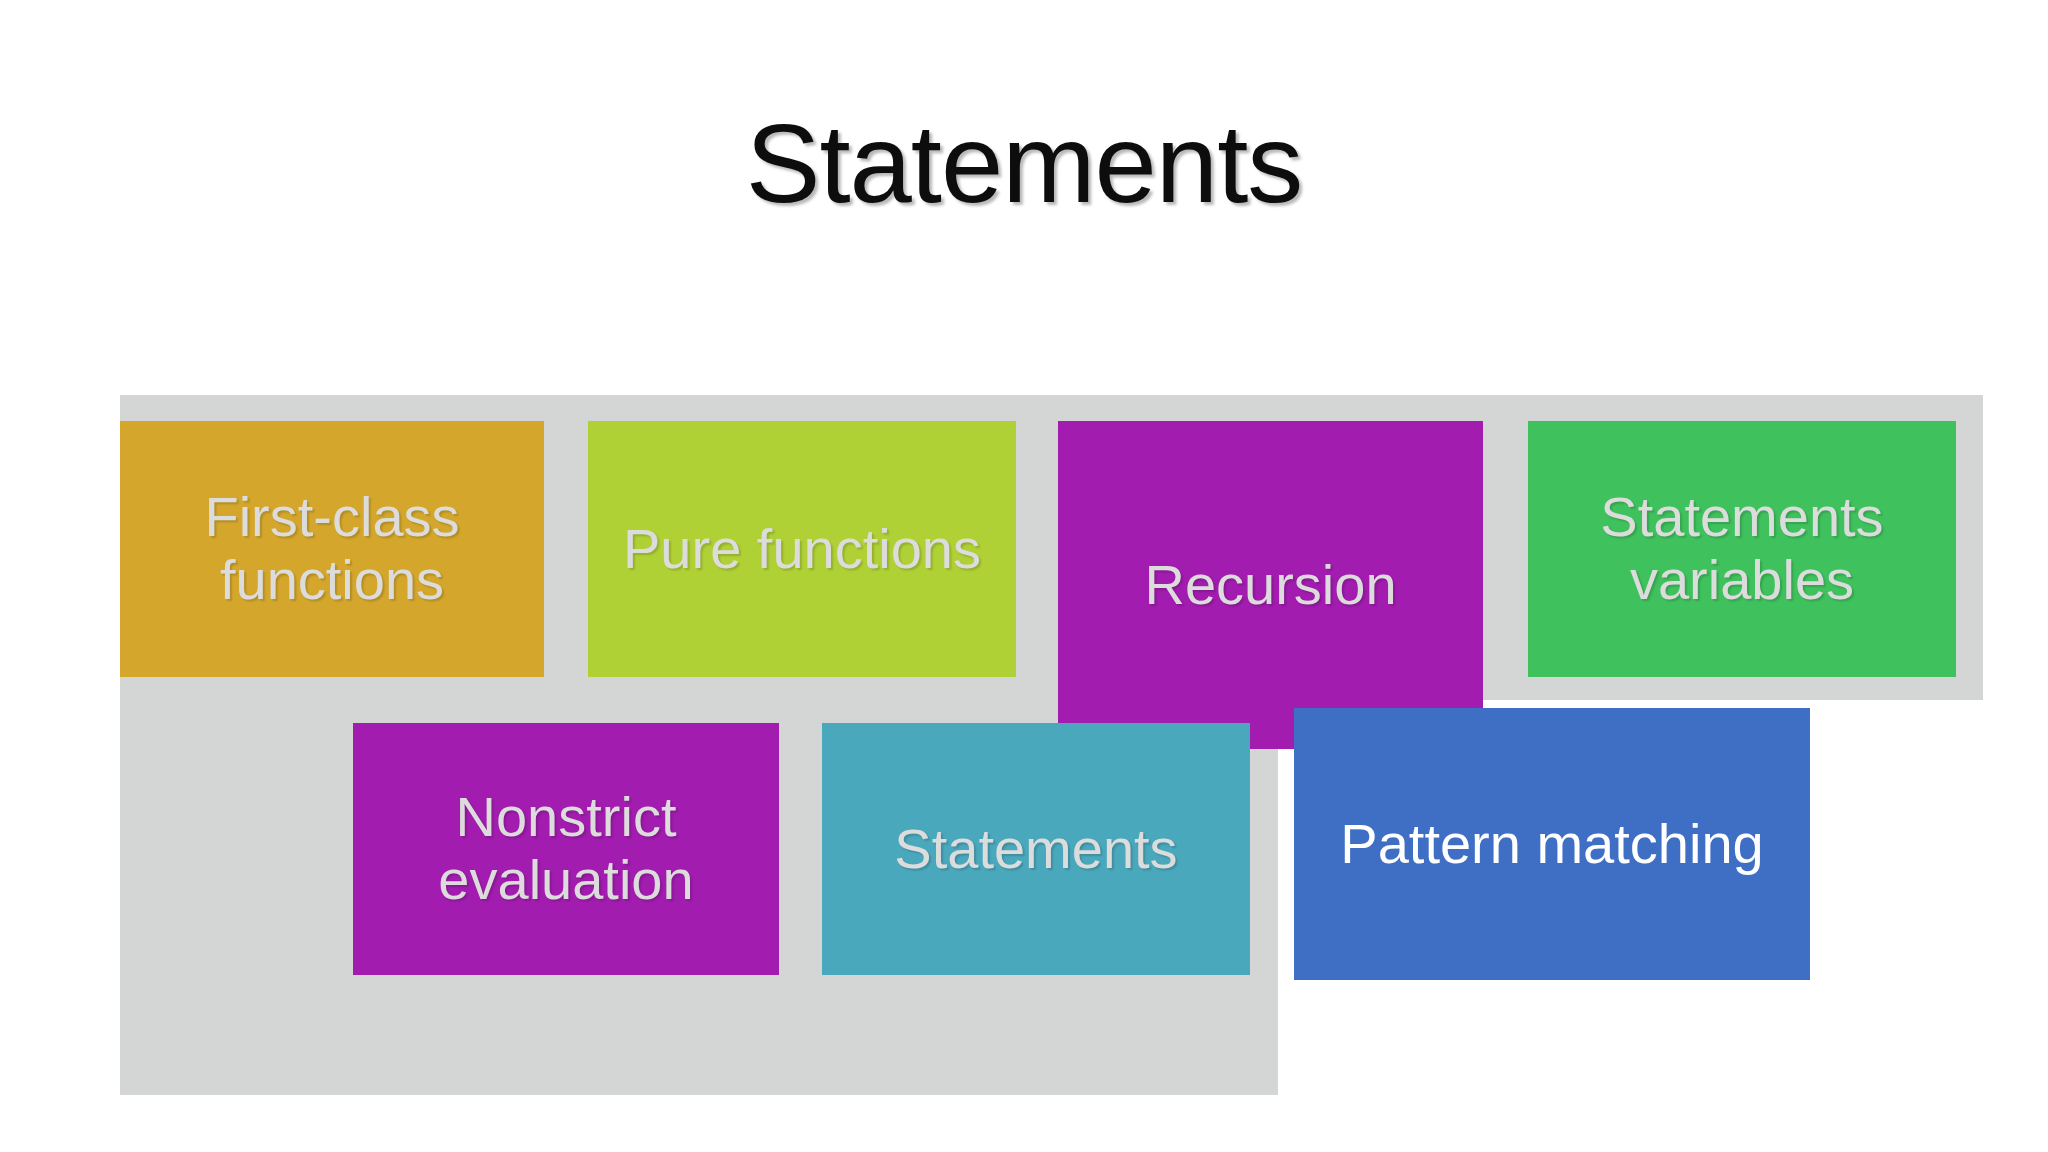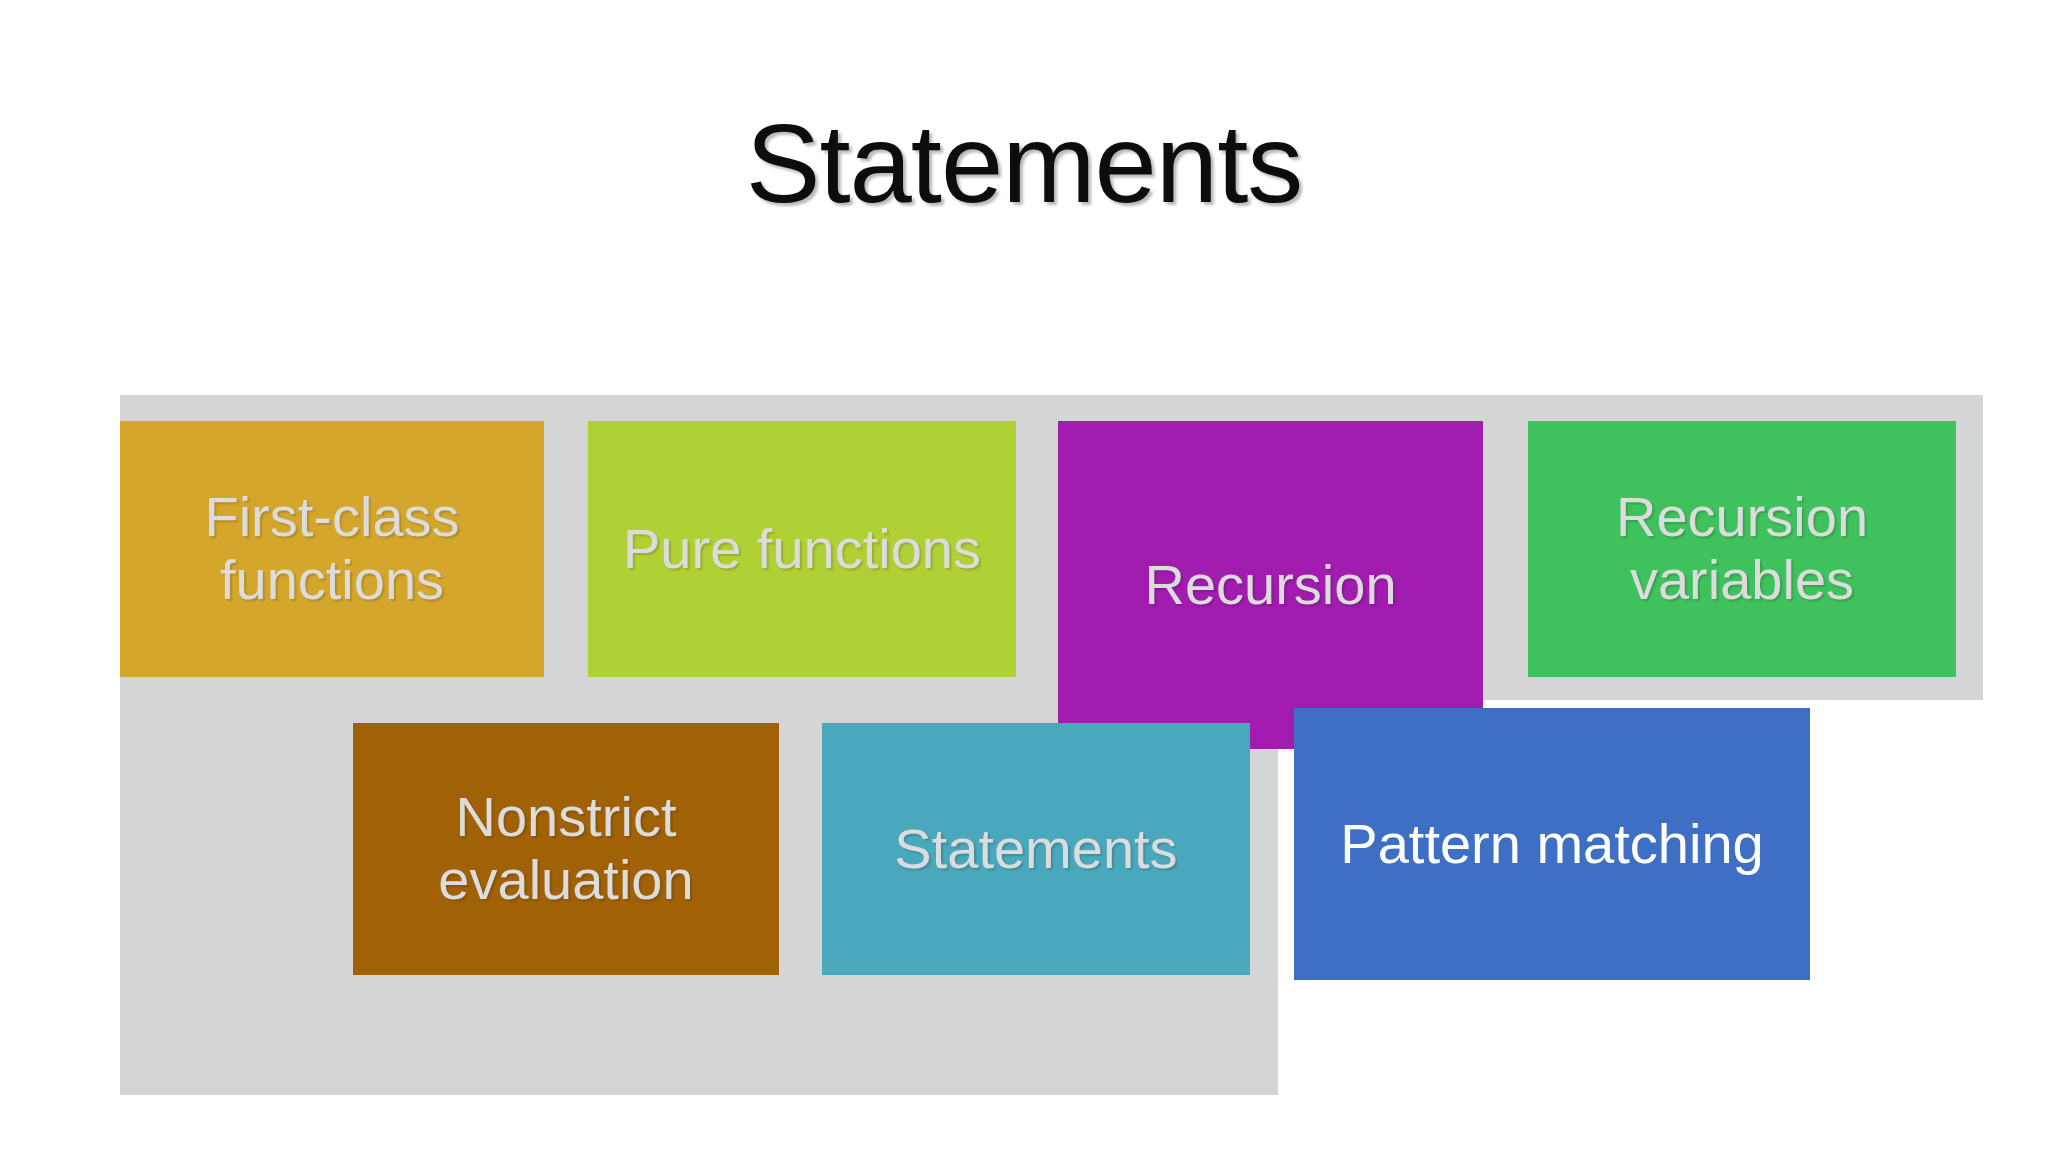--- a/index.html
+++ b/index.html
@@ -83,21 +83,21 @@
     background: #a21caf;
   }
   #chip-immutable-variables {
     left: 1528px; top: 421px;  width: 428px;  height: 256px;
     background: #3fc25d;
   }
 
   
   #chip-nonstrict-evaluation {
     left: 353px;  top: 723px;  width: 426px;  height: 252px;
-    background: #a16207;
+    background: #a21caf;
   }
   #chip-statements {
     left: 822px;  top: 723px;  width: 428px;  height: 252px;
     background: #4aa8bd;
   }
   #chip-pattern-matching {
     left: 1294px; top: 708px;  width: 516px;  height: 272px;
     background: #3f6fc4;
     color: #ffffff;
     text-shadow: none;
@@ -117,21 +117,21 @@
 
 <div class="chip" id="chip-pure-functions">
   <span class="chip-label">Pure functions</span>
 </div>
 
 <div class="chip" id="chip-recursion">
   <span class="chip-label">Recursion</span>
 </div>
 
 <div class="chip" id="chip-immutable-variables">
-  <span class="chip-label">Recursion variables</span>
+  <span class="chip-label">Statements variables</span>
 </div>
 
 <div class="chip" id="chip-nonstrict-evaluation">
   <span class="chip-label">Nonstrict evaluation</span>
 </div>
 
 <div class="chip" id="chip-statements">
   <span class="chip-label">Statements</span>
 </div>
 

